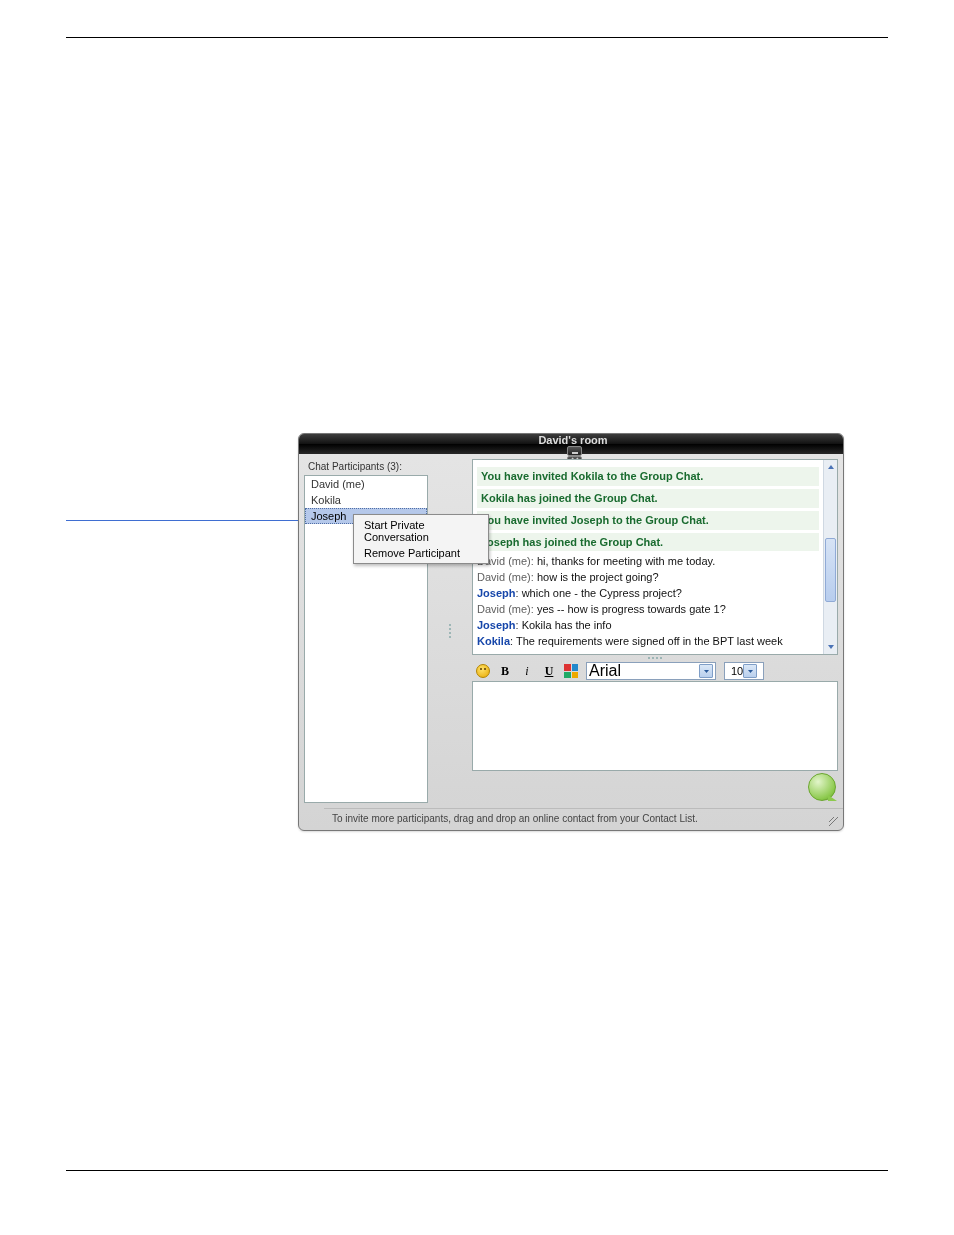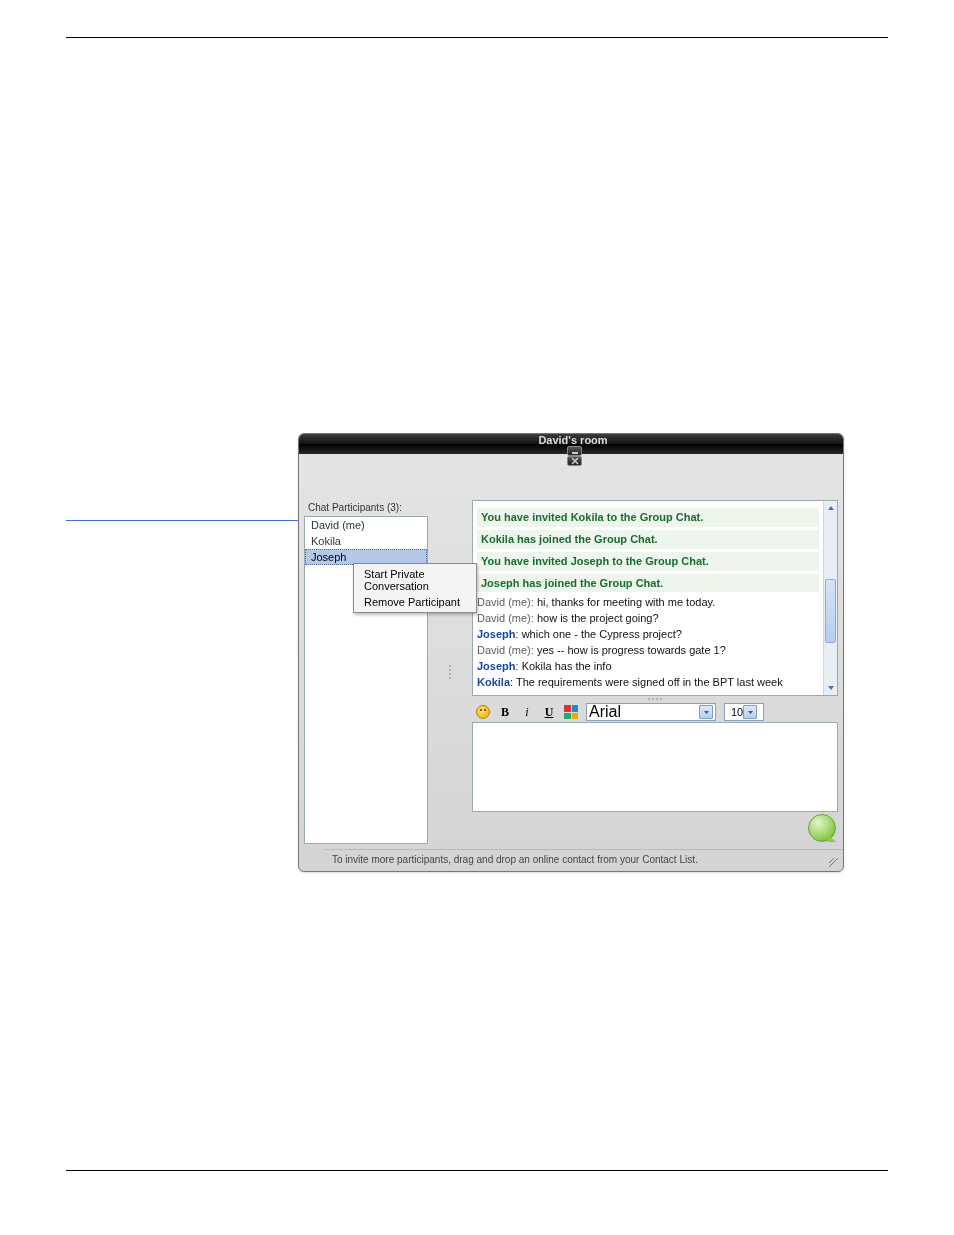--- a/index.html
+++ b/index.html
@@ -48,21 +48,20 @@
     display: flex; align-items: center; justify-content: center;
     color: #ccc; cursor: pointer;
   }
   .titlebar-btn svg { display:block; }
 
   .body-area {
     display: flex;
     padding: 5px;
     gap: 20px;
     position: relative;
-    margin-top: 41px;
   }
   .sidebar {
     width: 124px;
     display: flex; flex-direction: column;
   }
   .participants-label {
     font-size: 10px; color: #333;
     padding: 2px 4px 3px 4px;
   }
   .participants-box {
@@ -78,22 +77,22 @@
   }
   .participant.selected {
     background: #b5c8ea;
     border: 1px dotted #516fa6;
     padding: 1px 5px;
     color: #000;
   }
 
   .context-menu {
     position: absolute;
-    left: 54px; top: 68px;
-    width: 124px;
+    left: 54px; top: 60px;
+    width: 136px;
     background: #f4f4f4;
     border: 1px solid #8b8b8b;
     box-shadow: 1px 2px 3px rgba(0,0,0,0.25);
     padding: 2px;
     font-size: 11px;
     z-index: 10;
   }
   .context-menu .mi {
     padding: 2px 8px;
     cursor: pointer;

